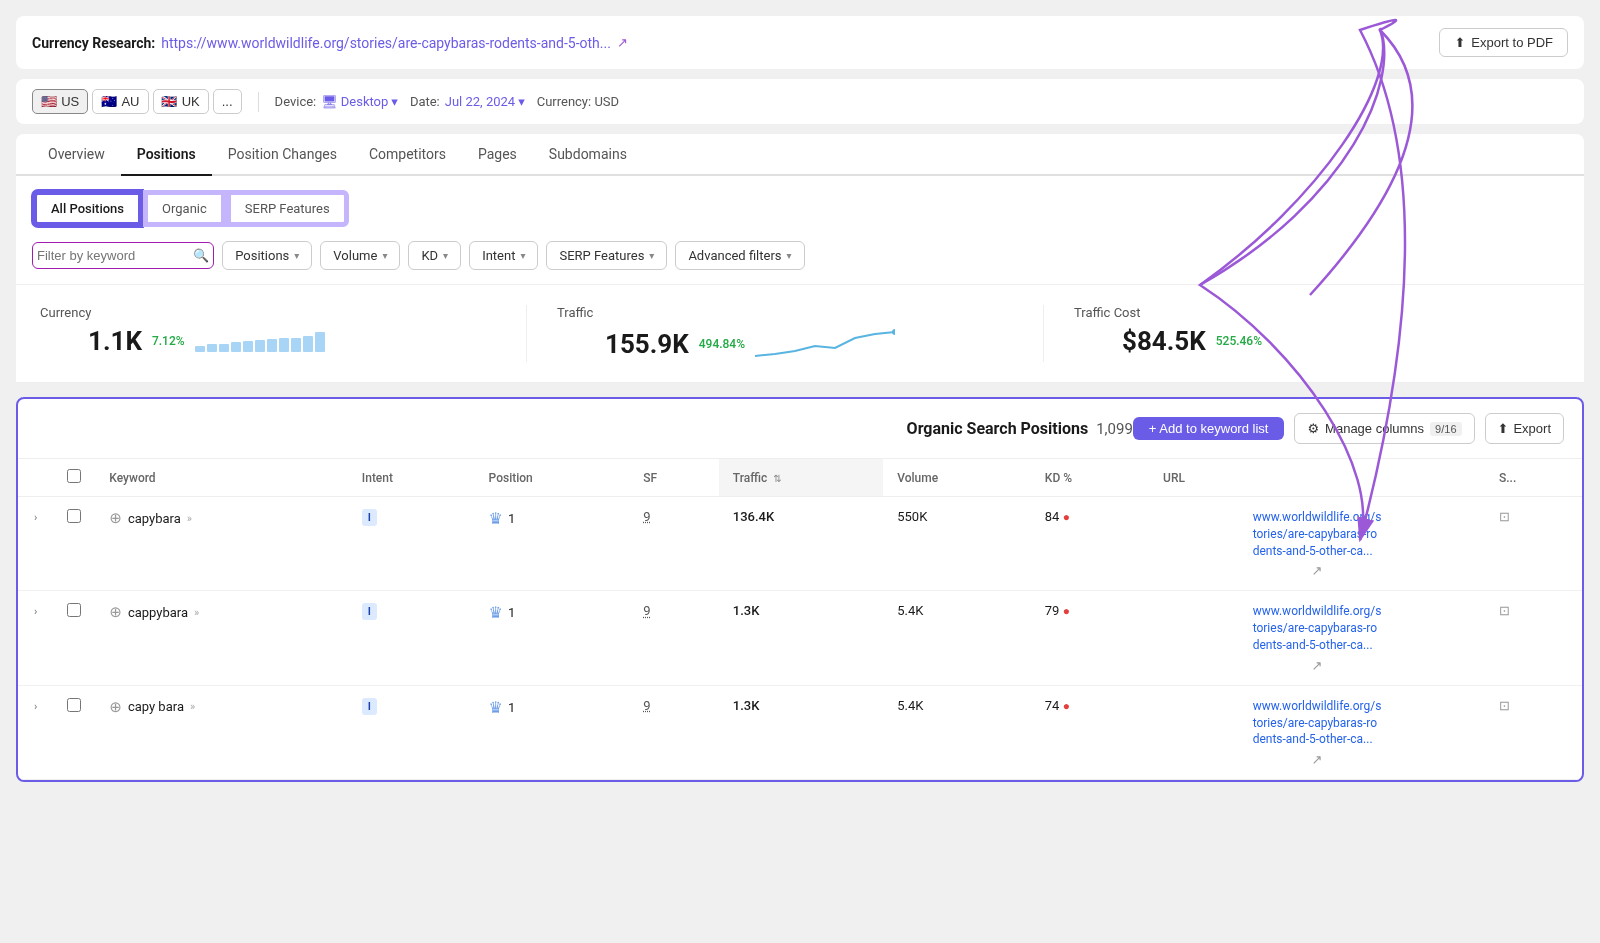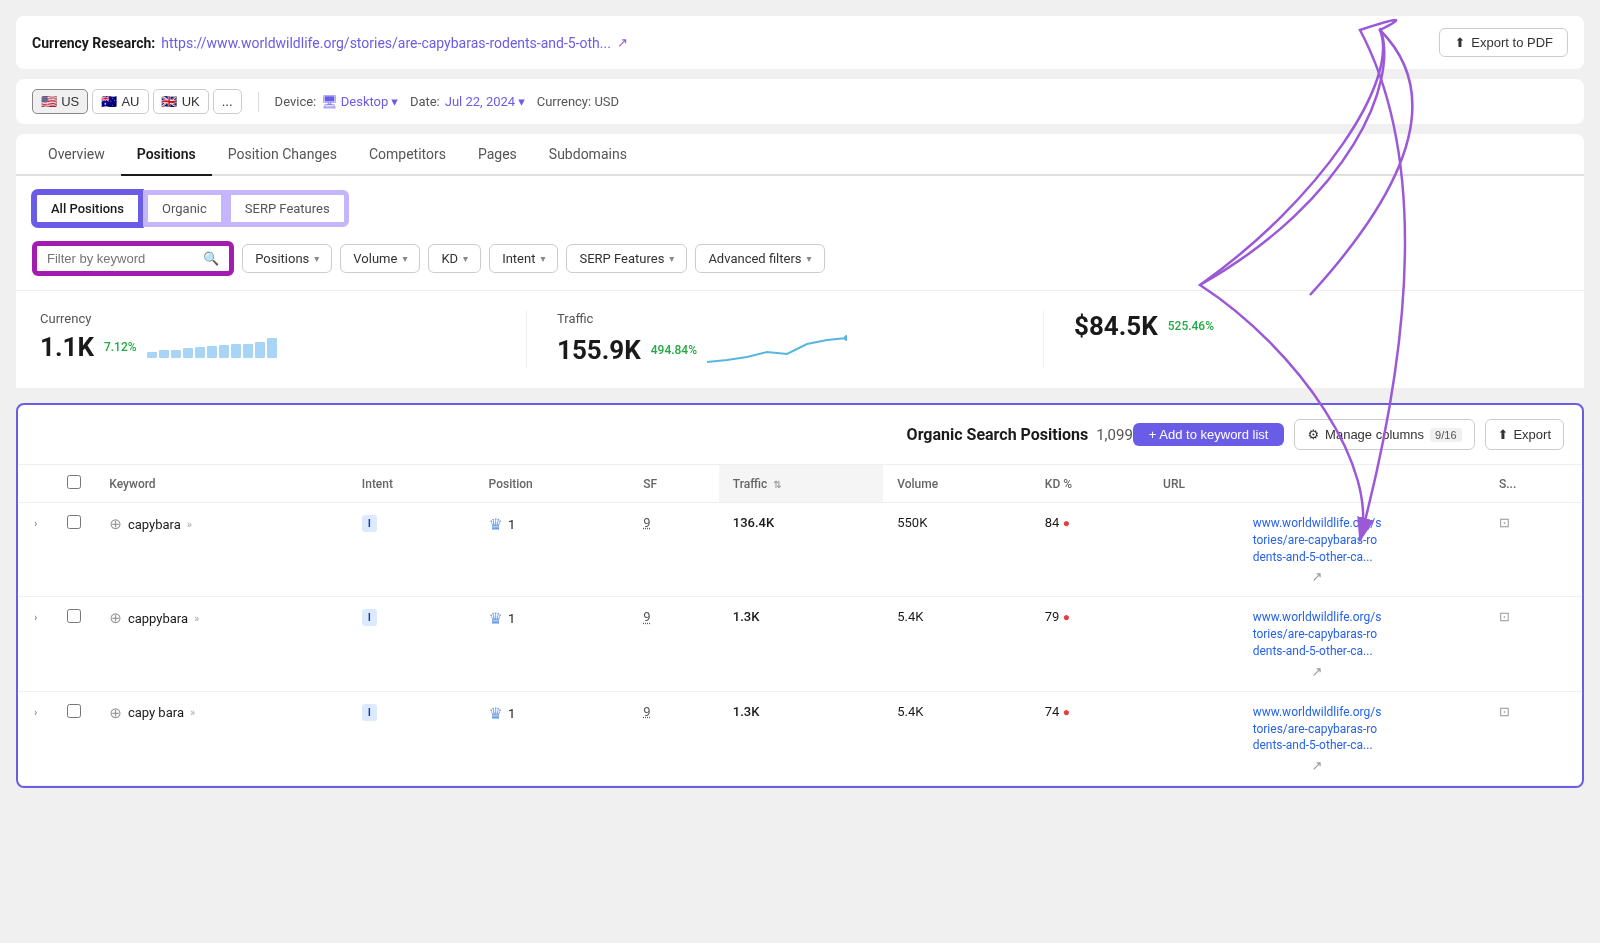--- a/index.html
+++ b/index.html
@@ -160,23 +160,23 @@
     }
     .filter-row {
       display: flex;
       align-items: center;
       gap: 8px;
       flex-wrap: wrap;
     }
     .filter-input-wrap {
       display: flex;
       align-items: center;
-      border: 5px solid #a21caf;
+      border: 1px solid #a21caf;
       border-radius: 6px;
-      padding: 5px 10px;
+      padding: 5px 4px;
       gap: 6px;
       background: #fff;
     }
     .filter-input {
       border: none;
       outline: none;
       font-size: 13px;
       color: #555;
       width: 150px;
     }
@@ -216,20 +216,21 @@
     }
     .stat-label {
       font-size: 13px;
       color: #555;
       margin-bottom: 6px;
     }
     .stat-value-row {
       display: flex;
       align-items: center;
       gap: 10px;
+      margin-left: 48px;
     }
     .stat-value {
       font-size: 26px;
       font-weight: 700;
       color: #1a1a1a;
     }
     .stat-change {
       font-size: 12px;
       color: #22aa44;
       font-weight: 500;
@@ -577,20 +578,21 @@
         <span class="stat-value">155.9K</span>
         <span class="stat-change">494.84%</span>
         <svg width="140" height="36" viewBox="0 0 140 36">
           <polyline points="0,30 20,28 40,25 60,20 80,22 100,12 120,8 140,6" fill="none" stroke="#58b4e0" stroke-width="2"></polyline>
           <circle cx="140" cy="6" r="3" fill="#58b4e0"></circle>
         </svg>
       </div>
     </div>
 
     <div class="stat-block">
+      <div class="stat-label">Traffic Cost</div>
       <div class="stat-value-row">
         <span class="stat-value">$84.5K</span>
         <span class="stat-change">525.46%</span>
       </div>
     </div>
   </div>
 
   <div class="main-table-section">
     <div class="table-header-bar">
       <div class="table-title">

